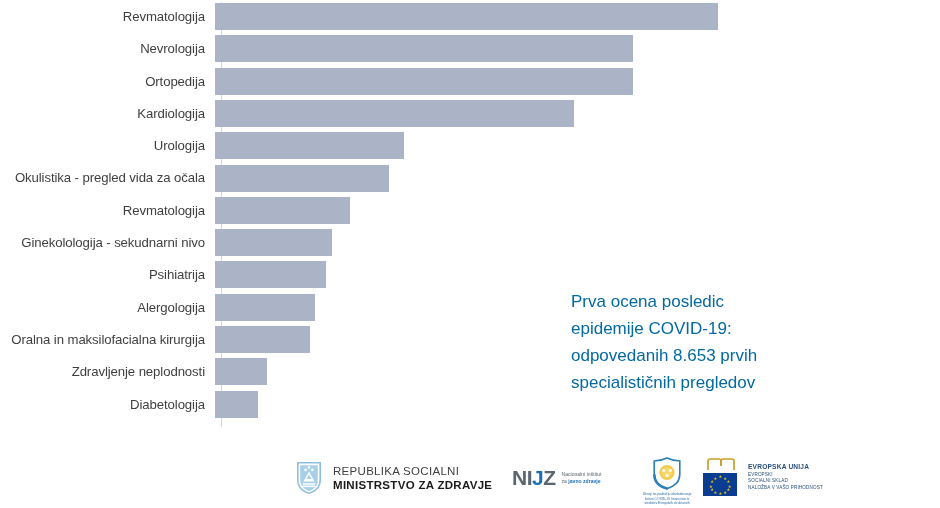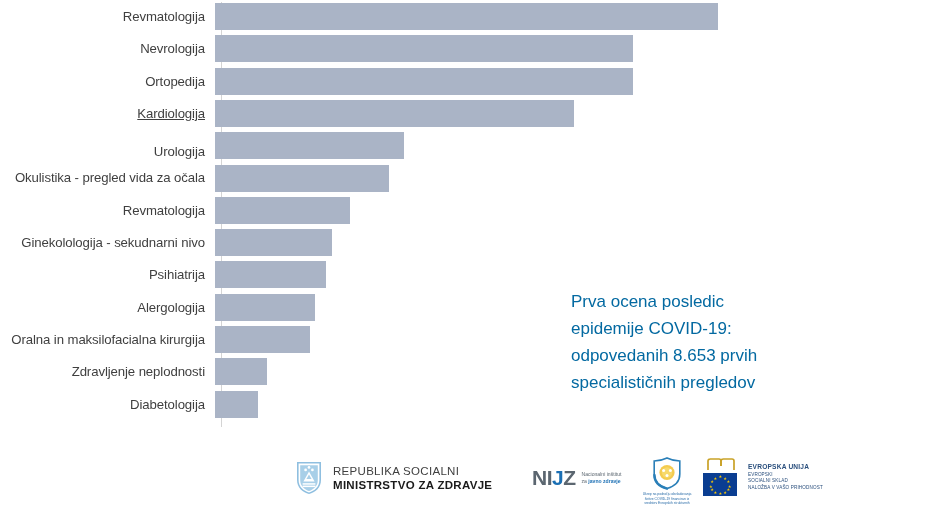--- a/index.html
+++ b/index.html
@@ -103,21 +103,21 @@
   }
   #logo-ministry .line2 {
     font-size: 11.5px;
     font-weight: bold;
     letter-spacing: 0.3px;
     color: #1a1a1a;
     line-height: 14px;
   }
 
   
-  #logo-nijz { left: 532px; top: 14px; }
+  #logo-nijz { left: 512px; top: 14px; }
   #logo-nijz .mark {
     font-size: 21px;
     font-weight: bold;
     letter-spacing: -0.5px;
     color: #5b6670;
   }
   #logo-nijz .mark .j { color: #1b6fb4; }
   #logo-nijz .sub {
     margin-left: 6px;
     font-size: 5.1px;
@@ -184,27 +184,27 @@
         <div class="bar-track">
           <div class="bar-fill" title="834" style="width: 418px; background: rgb(170, 180, 198);"></div>
         </div>
       </div>
       <div class="bar-row" style="top: 67.6px;">
         <div class="bar-label">Ortopedija</div>
         <div class="bar-track">
           <div class="bar-fill" title="834" style="width: 418px; background: rgb(170, 180, 198);"></div>
         </div>
       </div>
-      <div class="bar-row" style="top: 99.9px; text-decoration: underline;">
+      <div class="bar-row" style="top: 99.9px;">
         <div class="bar-label">Kardiologija</div>
         <div class="bar-track">
           <div class="bar-fill" title="713" style="width: 359px; background: rgb(170, 180, 198);"></div>
         </div>
       </div>
-      <div class="bar-row" style="top: 132.2px; align-items: flex-end;">
+      <div class="bar-row" style="top: 132.2px;">
         <div class="bar-label">Urologija</div>
         <div class="bar-track">
           <div class="bar-fill" title="377" style="width: 189px; background: rgb(170, 180, 198);"></div>
         </div>
       </div>
       <div class="bar-row" style="top: 164.5px; align-items: center;">
         <div class="bar-label">Okulistika - pregled vida za očala</div>
         <div class="bar-track">
           <div class="bar-fill" title="346" style="width: 174px; background: rgb(170, 180, 198);"></div>
         </div>

